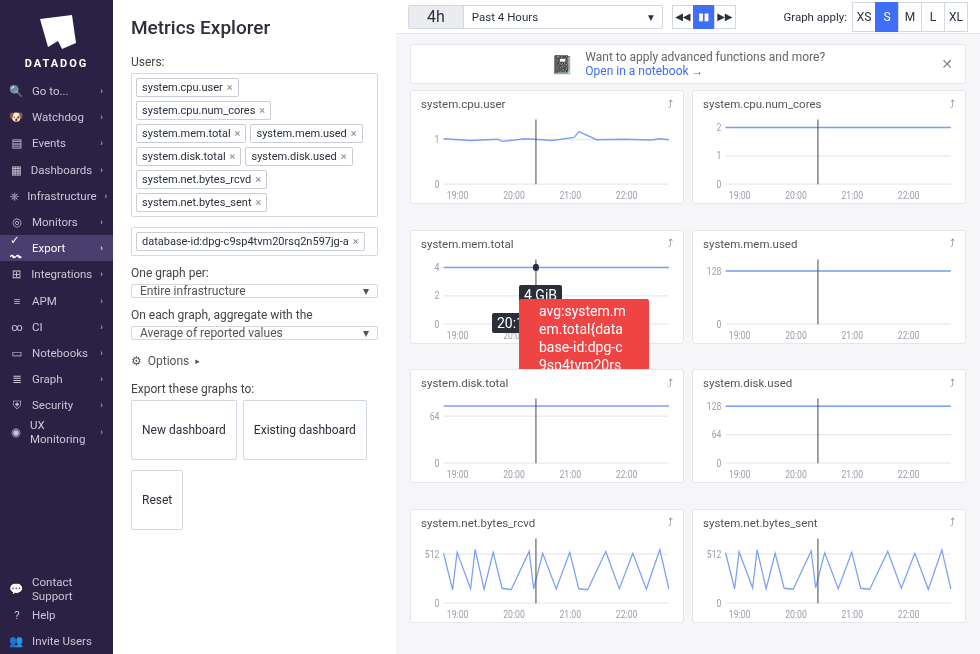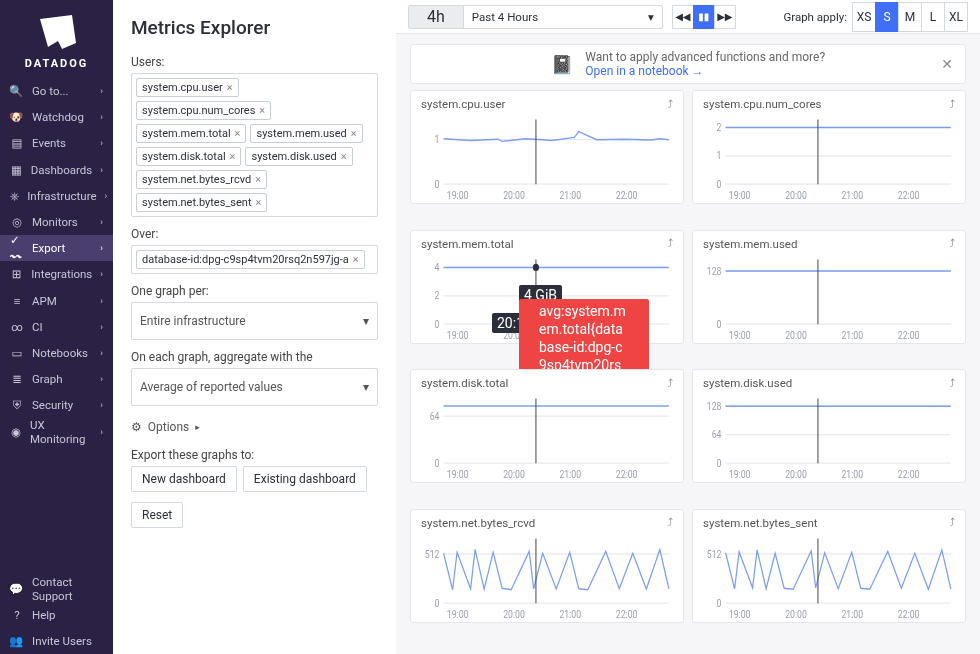--- a/index.html
+++ b/index.html
@@ -12,23 +12,23 @@
 .nav-item.active{background:#4a3e6e;color:#fff}
 .nav-item .chev{margin-left:auto;font-size:9px}
 .nav-icon{width:14px;display:inline-flex;justify-content:center}
 .nav-spacer{flex:1}
 .config{width:283px;padding:16px 18px 10px 18px;flex-shrink:0;display:flex;flex-direction:column;gap:10px}
 .config h1{font-size:19px;font-weight:500;margin-bottom:6px}
 .label{font-size:12px;color:#444;margin-bottom:4px}
 .tag-box{border:1px solid #d3d9e0;border-radius:2px;padding:4px;display:flex;flex-wrap:wrap;gap:4px}
 .tag{border:1px solid #c7ced8;border-radius:2px;background:#fff;padding:2px 5px;font-size:11px;display:inline-flex;align-items:center;gap:4px}
 .tag .x{color:#888;cursor:pointer}
-.select{border:1px solid #d3d9e0;border-radius:2px;height:38px;display:flex;align-items:center;padding:0 8px;font-size:12px;color:#555;justify-content:space-between}
+.select{border:1px solid #d3d9e0;border-radius:2px;height:14px;display:flex;align-items:center;padding:0 8px;font-size:12px;color:#555;justify-content:space-between}
 .options-row{display:flex;align-items:center;gap:6px;color:#555;font-size:12px;padding:4px 0}
-.btn{border:1px solid #d3d9e0;border-radius:2px;padding:5px 10px;font-size:12px;background:#fff;cursor:pointer;display:inline-block}
+.btn{border:1px solid #d3d9e0;border-radius:2px;padding:22px 10px;font-size:12px;background:#fff;cursor:pointer;display:inline-block}
 .btn-row{display:flex;gap:6px}
 .main{flex:1;background:#f6f6f8;display:flex;flex-direction:column;overflow:hidden}
 .topbar{height:34px;background:#fff;border-bottom:1px solid #e4e6ea;display:flex;align-items:center;padding:0 12px;gap:10px}
 .time-sel{display:flex;align-items:center;border:1px solid #d3d9e0;border-radius:2px;height:24px}
 .time-badge{background:#eaecef;padding:2px 18px;font-size:16px;border-right:1px solid #d3d9e0;height:100%;display:flex;align-items:center}
 .time-label{padding:0 8px;font-size:11.5px;display:flex;align-items:center;gap:110px}
 .play-group{display:flex;gap:0}
 .play-btn{width:22px;height:24px;border:1px solid #d3d9e0;display:flex;align-items:center;justify-content:center;font-size:10px;background:#fff;margin-left:-1px}
 .play-btn.active{background:#3f6ef7;color:#fff;border-color:#3f6ef7}
 .gsize{margin-left:auto;display:flex;align-items:center;gap:6px;font-size:11.5px}
@@ -184,21 +184,20 @@
           <span>system.net.bytes_rcvd</span>
           <span class="x">×</span>
         </span>
         <span class="tag">
           <span>system.net.bytes_sent</span>
           <span class="x">×</span>
         </span>
       </div>
   </div>
   <div>
-    <div class="label">Over:</div>
     <div class="tag-box" id="over-tags">
         <span class="tag">
           <span>database-id:dpg-c9sp4tvm20rsq2n597jg-a</span>
           <span class="x">×</span>
         </span>
       </div>
   </div>
   <div>
     <div class="label">One graph per:</div>
     <div class="select">

